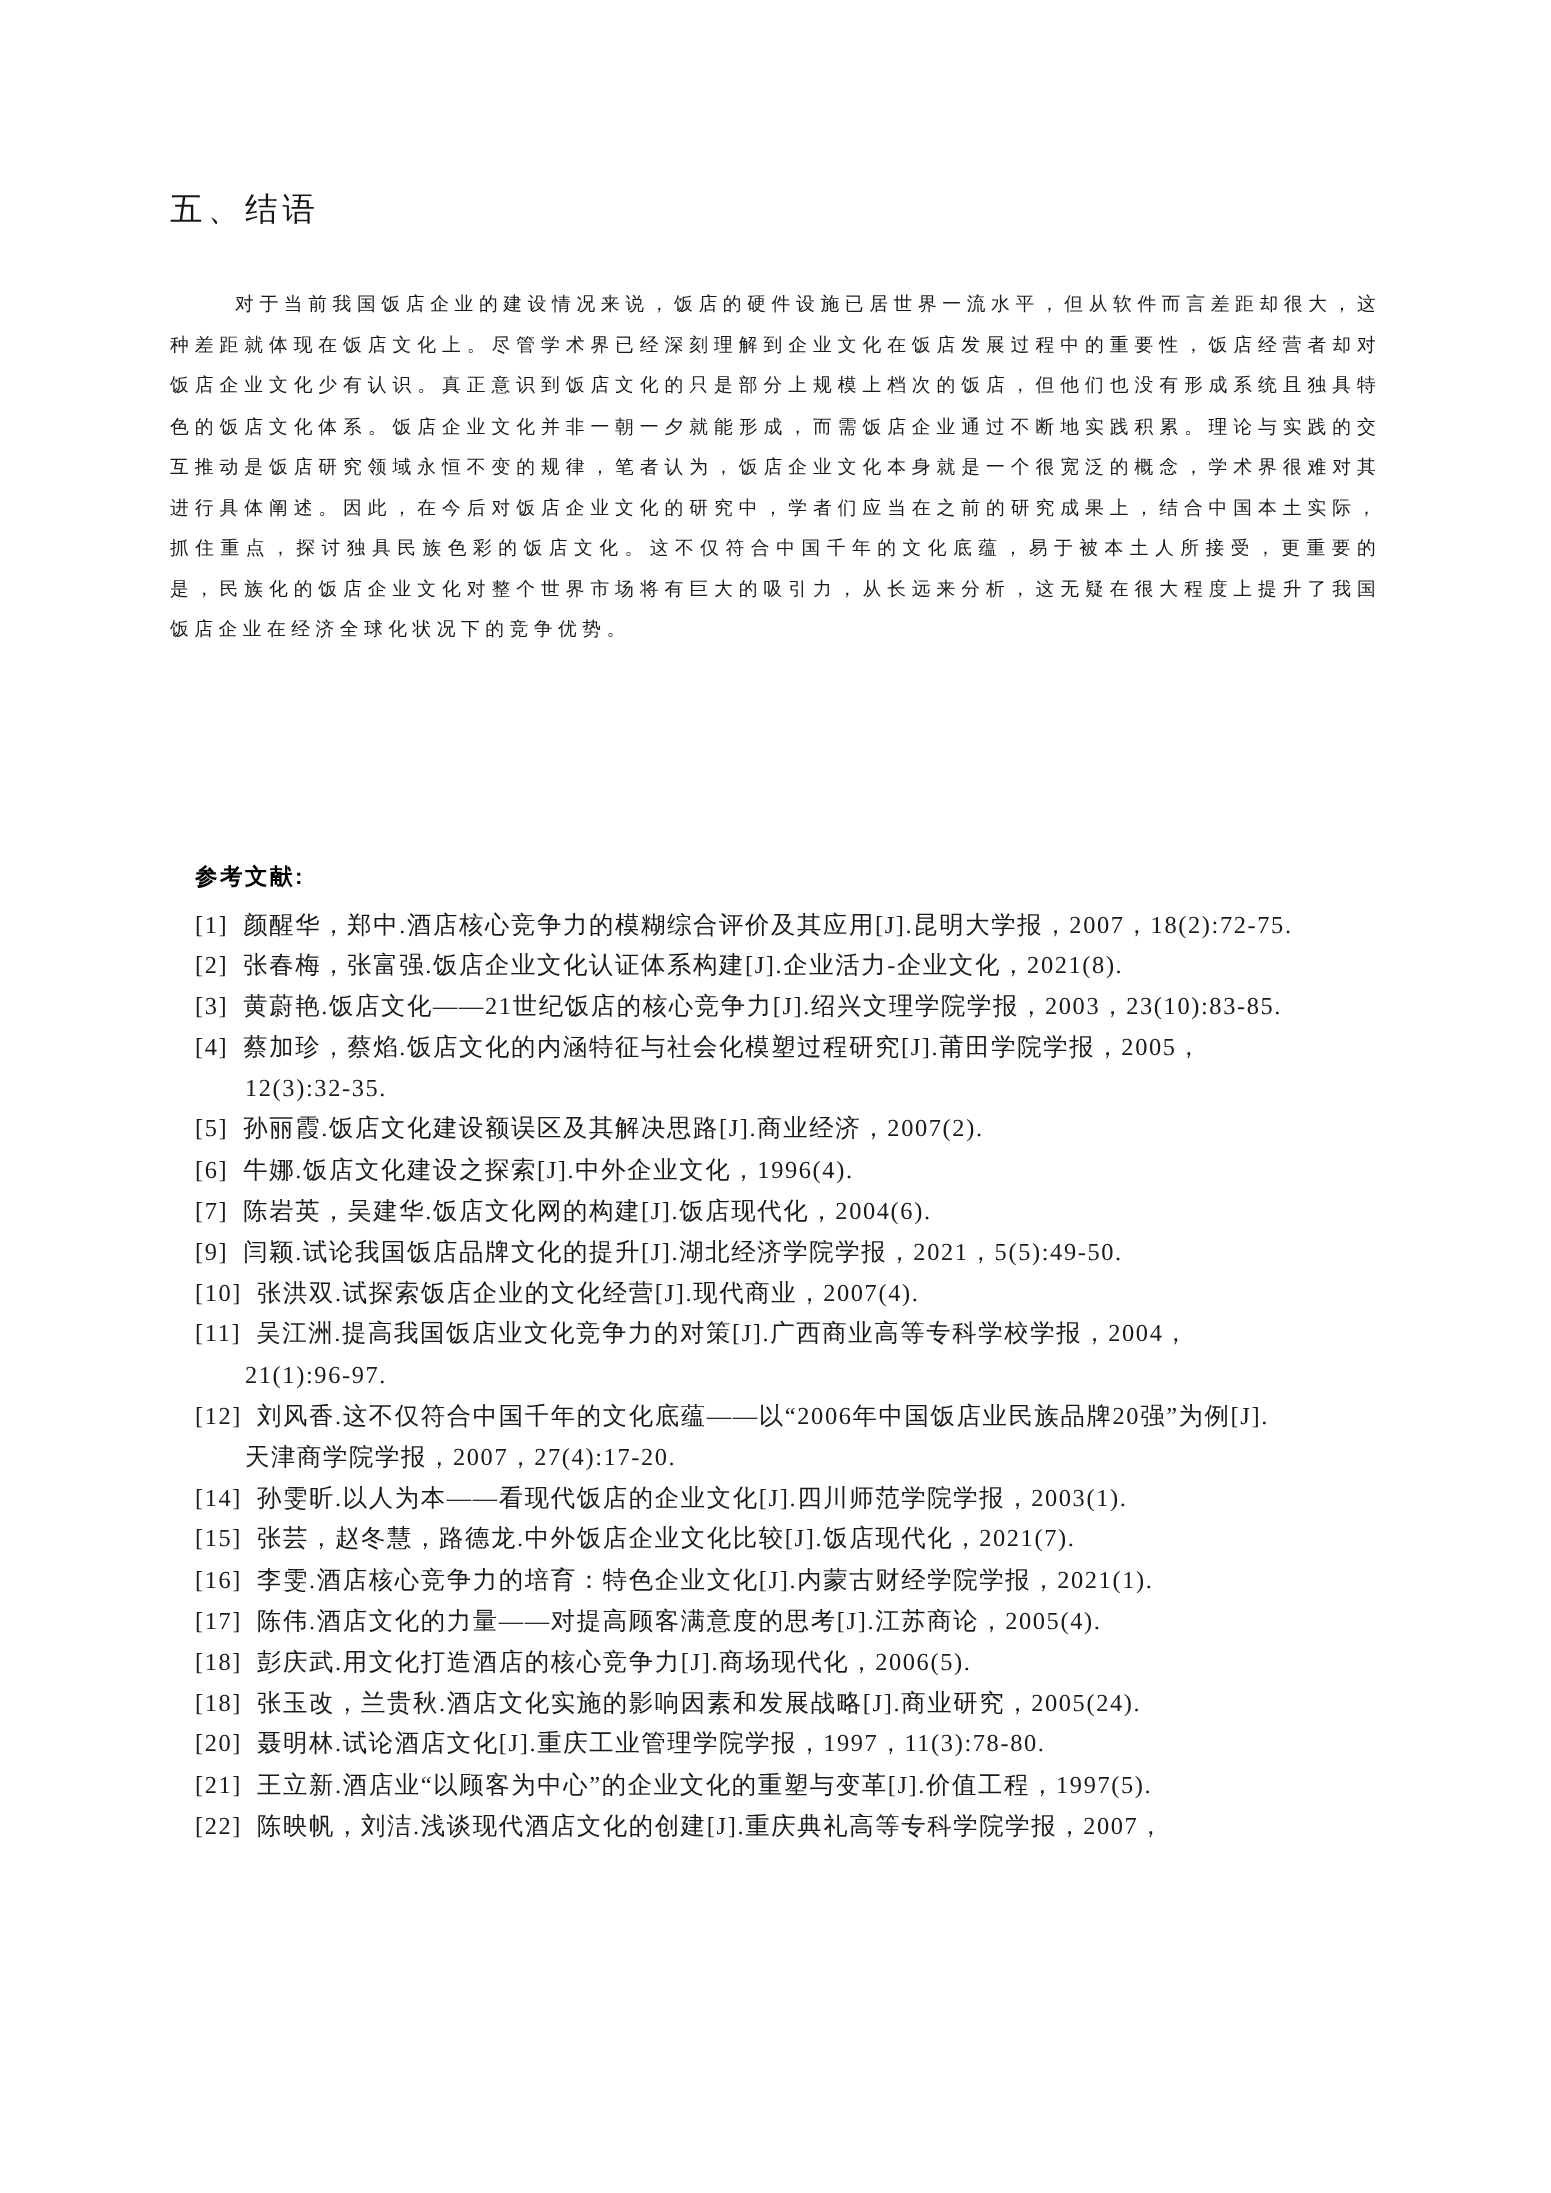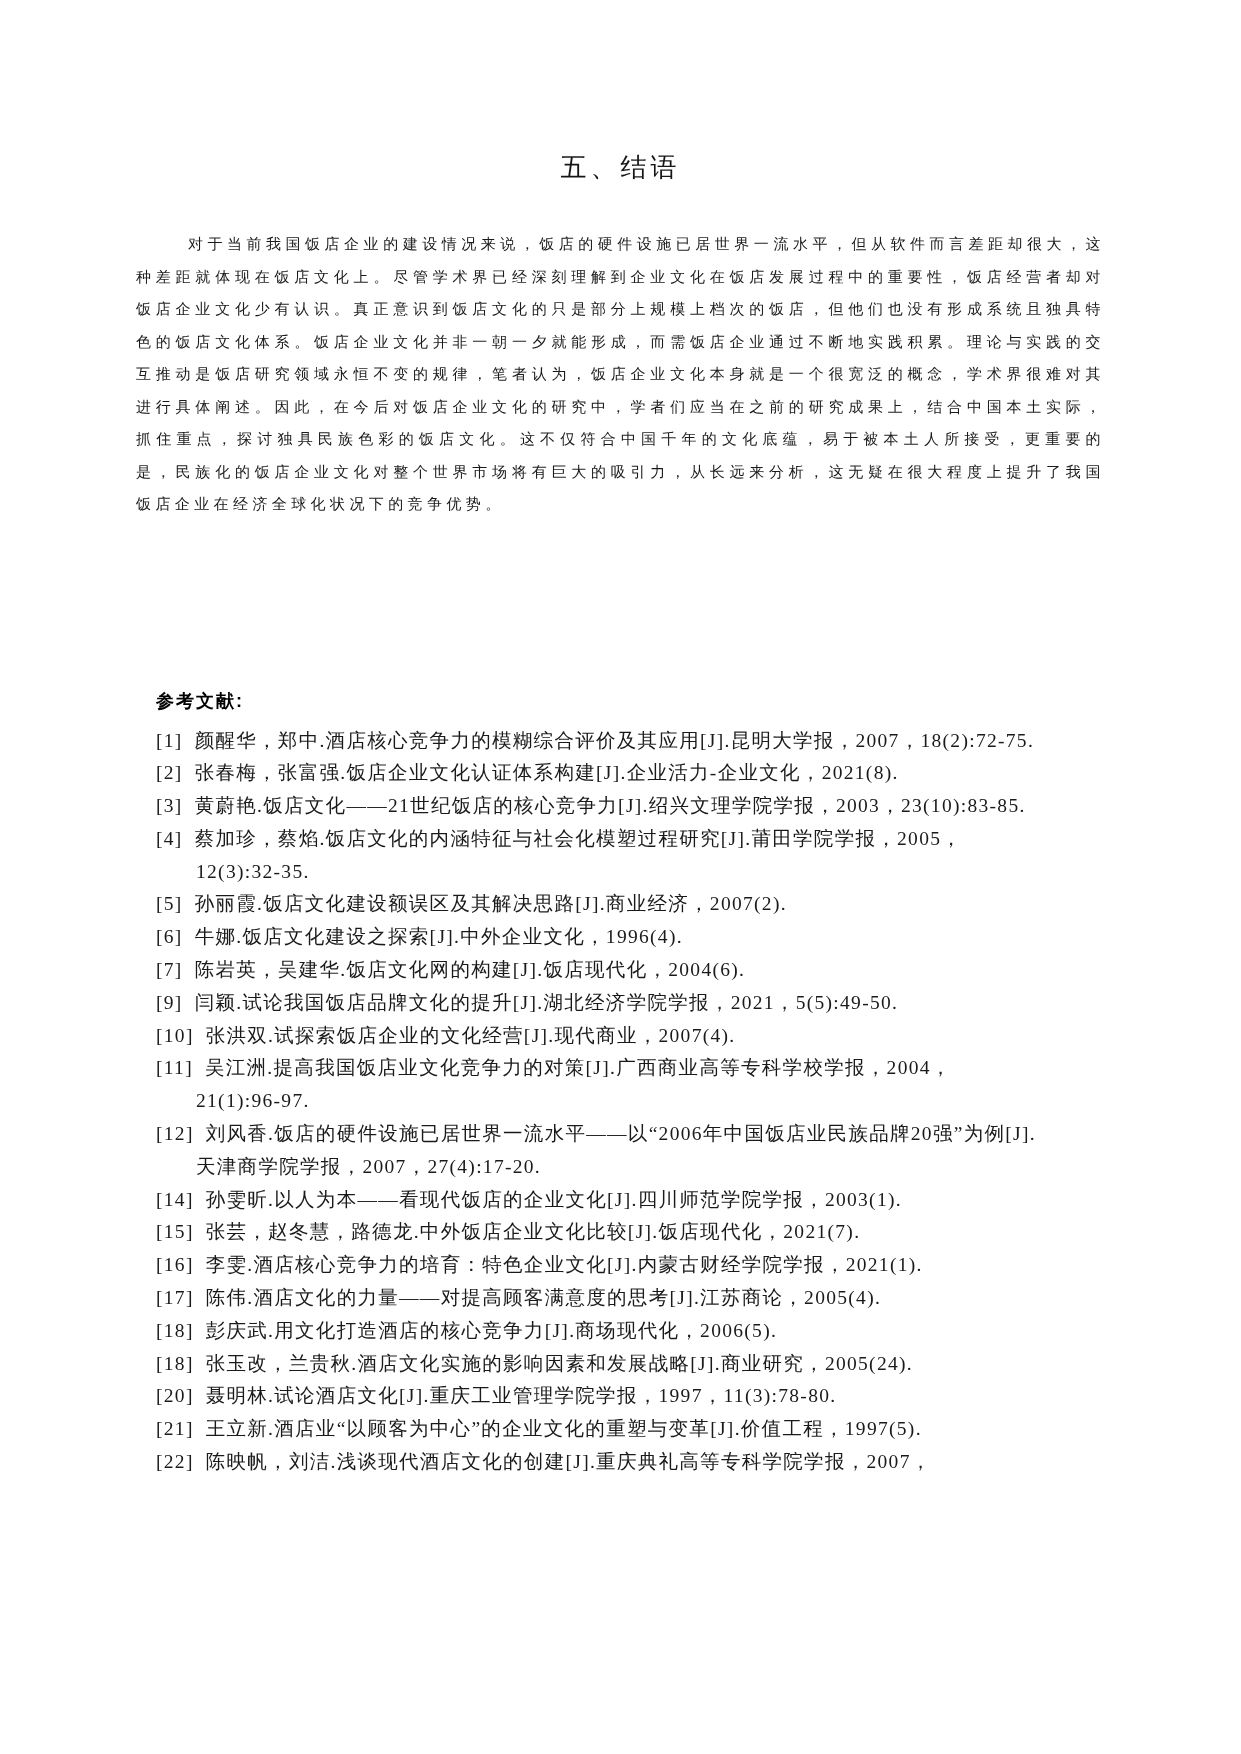--- a/index.html
+++ b/index.html
@@ -16,21 +16,20 @@
   }
   .page {
     box-sizing: border-box;
     width: 1241px;
     height: 1754px;
     padding: 152px 136px 0 136px;
     background: #ffffff;
   }
   .section-title {
     margin: 0;
-    text-align: center;
     font-size: 26px;
     font-weight: 400;
     letter-spacing: 4px;
     line-height: 32px;
     font-family: "Liberation Serif", "DejaVu Serif", serif;
   }
   .conclusion {
     margin: 44px 0 0 0;
     font-size: 15px;
     line-height: 32.5px;
@@ -102,21 +101,21 @@
         <div class="ref-line"><span class="ref-label">[9]</span><span class="ref-text">闫颖.试论我国饭店品牌文化的提升[J].湖北经济学院学报，2021，5(5):49-50.</span></div>
       </div>
       <div class="ref-entry">
         <div class="ref-line"><span class="ref-label">[10]</span><span class="ref-text">张洪双.试探索饭店企业的文化经营[J].现代商业，2007(4).</span></div>
       </div>
       <div class="ref-entry">
         <div class="ref-line"><span class="ref-label">[11]</span><span class="ref-text">吴江洲.提高我国饭店业文化竞争力的对策[J].广西商业高等专科学校学报，2004，</span></div>
         <div class="ref-line ref-cont">21(1):96-97.</div>
       </div>
       <div class="ref-entry">
-        <div class="ref-line"><span class="ref-label">[12]</span><span class="ref-text">刘风香.饭店的硬件设施已居世界一流水平——以“2006年中国饭店业民族品牌20强”为例[J].</span></div>
+        <div class="ref-line"><span class="ref-label">[12]</span><span class="ref-text">刘风香.这不仅符合中国千年的文化底蕴——以“2006年中国饭店业民族品牌20强”为例[J].</span></div>
         <div class="ref-line ref-cont">天津商学院学报，2007，27(4):17-20.</div>
       </div>
       <div class="ref-entry">
       </div>
       <div class="ref-entry">
         <div class="ref-line"><span class="ref-label">[14]</span><span class="ref-text">孙雯昕.以人为本——看现代饭店的企业文化[J].四川师范学院学报，2003(1).</span></div>
       </div>
       <div class="ref-entry">
         <div class="ref-line"><span class="ref-label">[15]</span><span class="ref-text">张芸，赵冬慧，路德龙.中外饭店企业文化比较[J].饭店现代化，2021(7).</span></div>
       </div>

